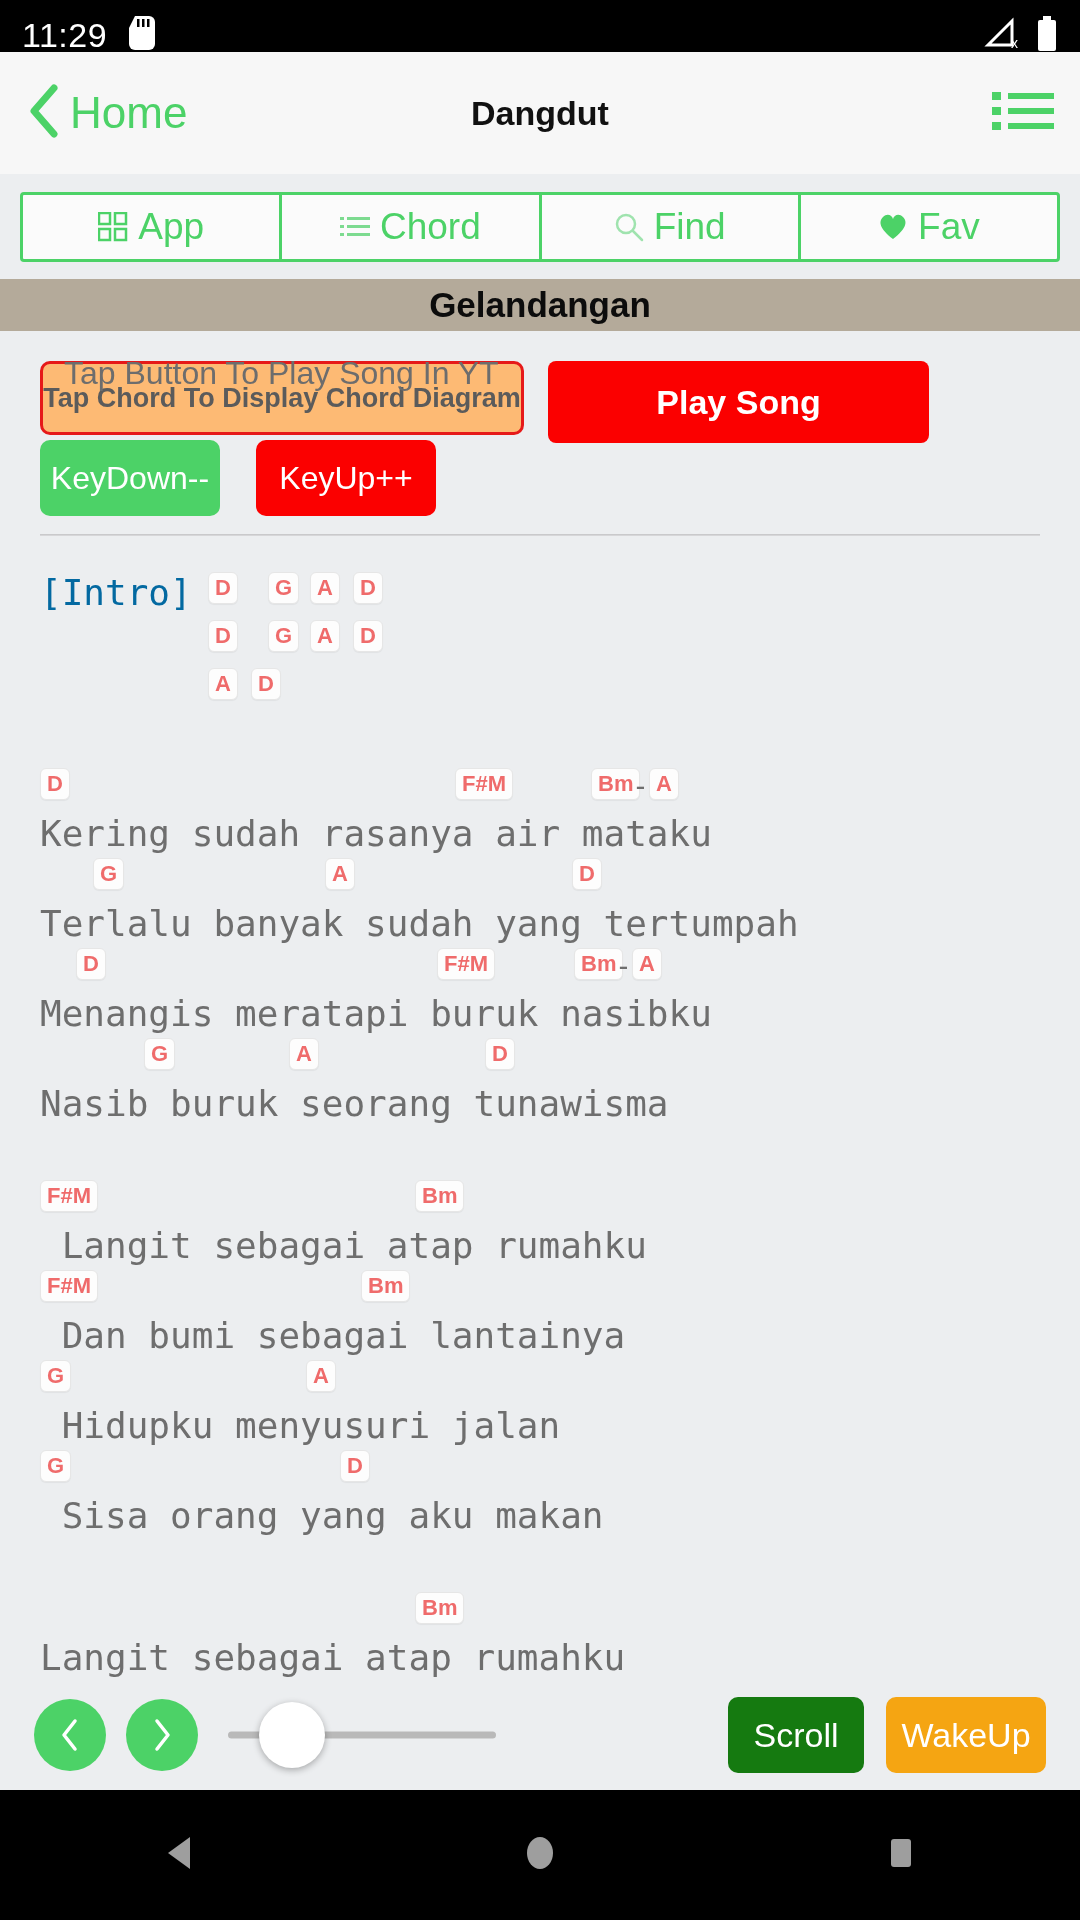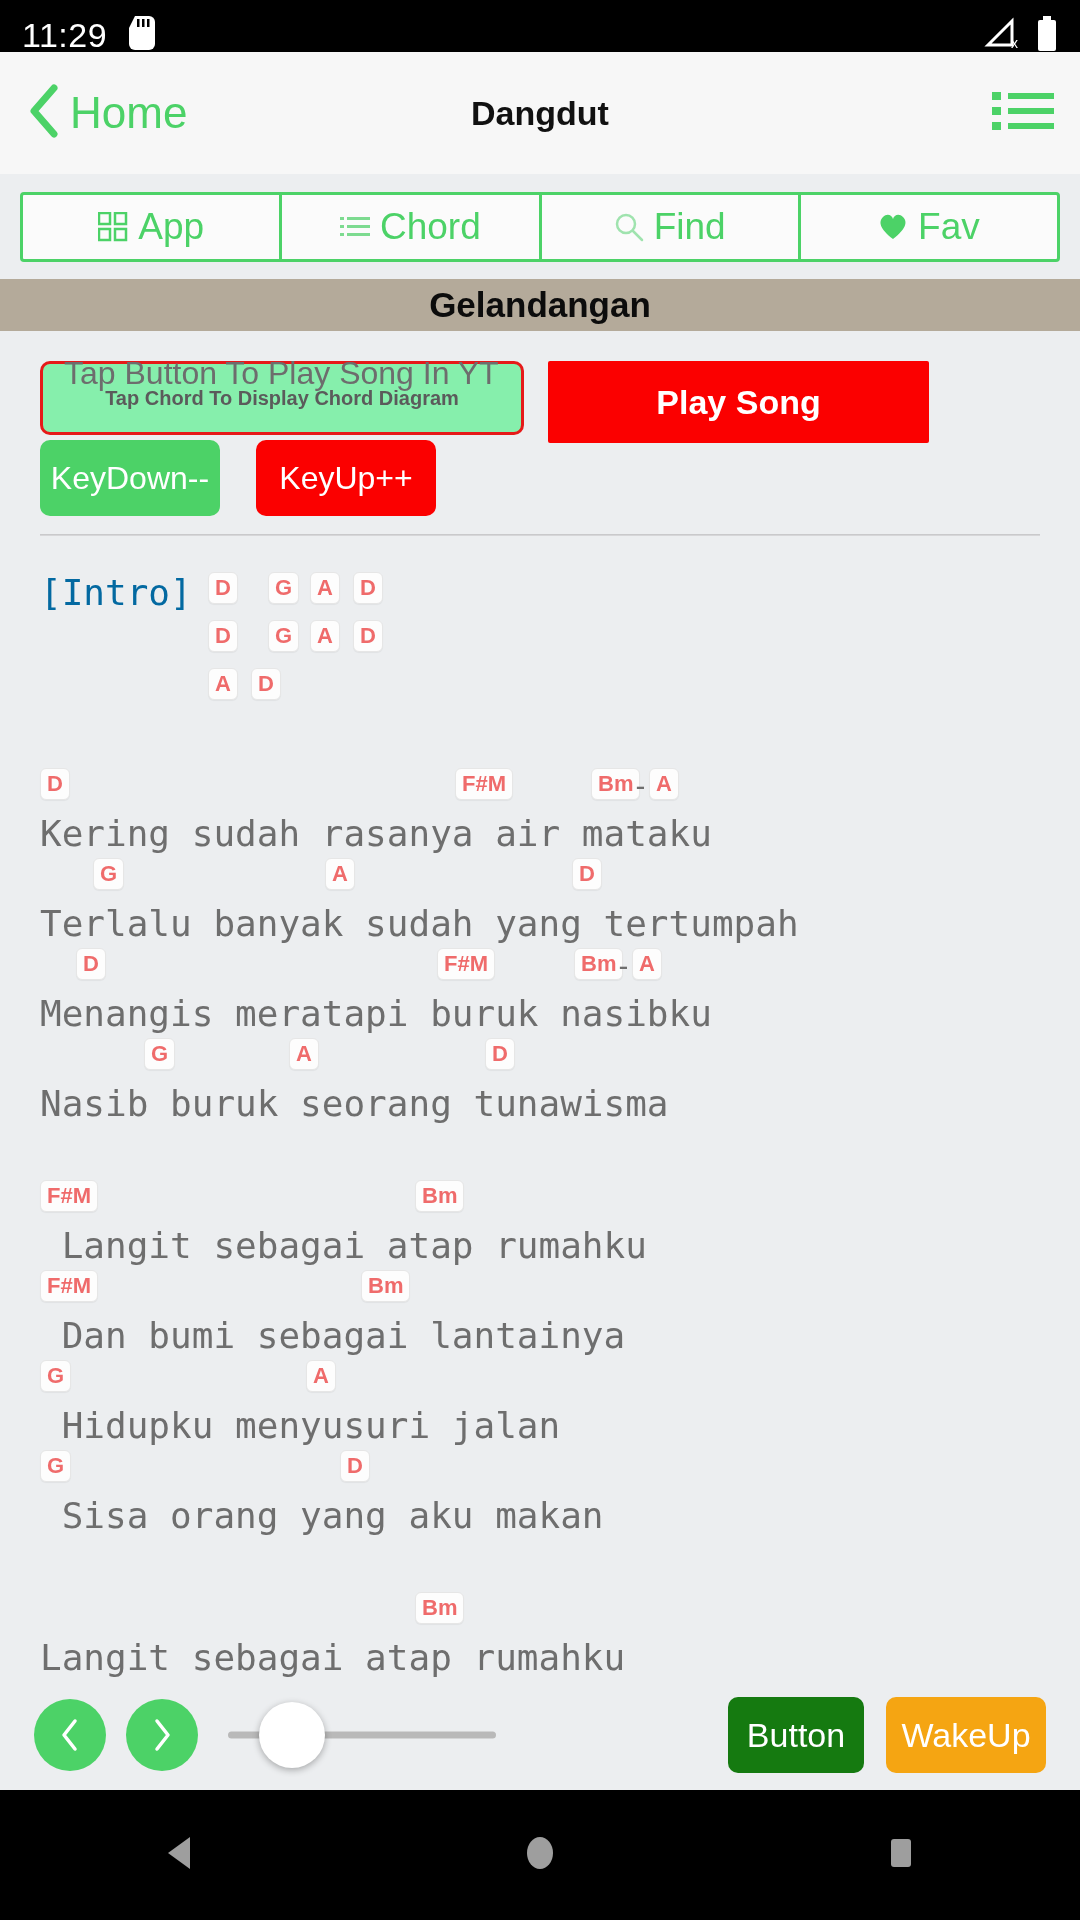--- a/index.html
+++ b/index.html
@@ -57,25 +57,25 @@
     display:flex; align-items:center; justify-content:center;
   }
   .songbar-title{ font-size:35px; font-weight:700; color:#0c0c0c; }
 
   
   .sheet{ background:#eceef0; padding:0 0 0 0; }
   .actions{ padding:30px 40px 0 40px; }
   .row1{ display:flex; align-items:flex-start; gap:24px; }
   .btn-tapchord{
     width:484px; height:74px; border:3px solid #e61919; border-radius:10px;
-    background:#86efac; color:#5b5b5b; font-size:20px; font-weight:700;
+    background:#fdba74; color:#5b5b5b; font-size:27px; font-weight:700;
     display:flex; align-items:center; justify-content:center; cursor:pointer;
   }
   .btn-play{
-    width:381px; height:82px; background:#fb0000; border:none; border-radius:2px;
+    width:381px; height:82px; background:#fb0000; border:none; border-radius:8px;
     color:#fff; font-size:34px; font-weight:700;
     display:flex; align-items:center; justify-content:center; cursor:pointer;
   }
   .row2{ display:flex; align-items:flex-start; gap:36px; margin-top:26px; }
   .btn-keydown{
     width:180px; height:76px; background:#4cd267; border:none; border-radius:10px;
     color:#fff; font-size:32px; display:flex; align-items:center; justify-content:center;
     cursor:pointer;
   }
   .btn-keyup{
@@ -382,21 +382,21 @@
     <svg width="22" height="34" viewBox="0 0 22 34">
       <path d="M6 3 L17 17 L6 31" fill="none" stroke="#fff" stroke-width="3.5" stroke-linecap="round" stroke-linejoin="round"></path>
     </svg>
   </div>
 
   <div class="slider">
     <div class="slider-track"></div>
     <div class="slider-thumb" id="slider-thumb" style="left: 24%;"></div>
   </div>
 
-  <div class="btn-scroll">Button</div>
+  <div class="btn-scroll">Scroll</div>
   <div class="btn-wakeup">WakeUp</div>
 </div>
 
 <div class="navbar">
   <div class="nav-btn">
     <span>
       <svg width="36" height="40" viewBox="0 0 36 40">
         <path d="M28 4 L6 20 L28 36 Z" fill="#9e9e9e"></path>
       </svg>
     </span>

